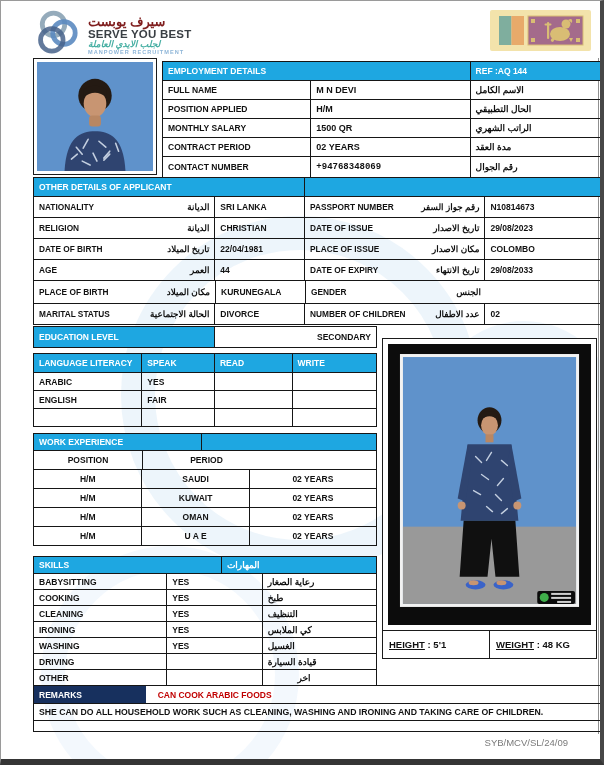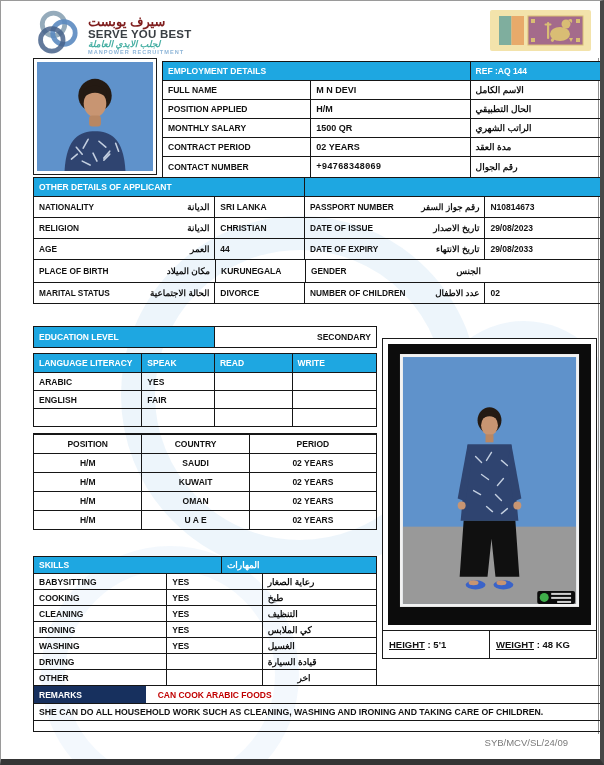--- a/index.html
+++ b/index.html
@@ -182,20 +182,32 @@
         </div>
       <div class="tcell" style="width:90px;">CHRISTIAN</div>
       <div class="tcell split-label" style="width:181px;">
           <span class="en">DATE OF ISSUE</span>
           <span class="arl">تاريخ الاصدار</span>
         </div>
       <div class="tcell" style="width:117px;">29/08/2023</div>
     </div>
     <div class="trow" style="height:21px;">
       <div class="tcell first split-label" style="width:181px;">
+          <span class="en">DATE OF BIRTH</span>
+          <span class="arl">تاريخ الميلاد</span>
+        </div>
+      <div class="tcell" style="width:90px;">22/04/1981</div>
+      <div class="tcell split-label" style="width:181px;">
+          <span class="en">PLACE OF ISSUE</span>
+          <span class="arl">مكان الاصدار</span>
+        </div>
+      <div class="tcell" style="width:117px;">COLOMBO</div>
+    </div>
+    <div class="trow" style="height:21px;">
+      <div class="tcell first split-label" style="width:181px;">
           <span class="en">AGE</span>
           <span class="arl">العمر</span>
         </div>
       <div class="tcell" style="width:90px;">44</div>
       <div class="tcell split-label" style="width:181px;">
           <span class="en">DATE OF EXPIRY</span>
           <span class="arl">تاريخ الانتهاء</span>
         </div>
       <div class="tcell" style="width:117px;">29/08/2033</div>
     </div>
@@ -252,23 +264,26 @@
     </div>
     <div class="trow" style="height:18px;">
       <div class="tcell first" style="width:108px;"></div>
       <div class="tcell" style="width:73px;"></div>
       <div class="tcell" style="width:78px;"></div>
       <div class="tcell" style="width:85px;"></div>
     </div>
   </div>
 
   <div class="tbl" style="left:32px;top:432px;width:344px;">
+    <div class="trow first" style="height:16px;">
+      <div class="tcell first band" style="width:168px;">WORK EXPERIENCE</div>
+      <div class="tcell band" style="width:176px;"></div>
+    </div>
     <div class="trow" style="height:19px;">
       <div class="tcell first ctr" style="width:108px;">POSITION</div>
-      <div class="tcell ctr" style="width:108px;">COUNTRY</div>
       <div class="tcell ctr" style="width:128px;">PERIOD</div>
     </div>
     <div class="trow" style="height:19px;">
       <div class="tcell first ctr" style="width:108px;">H/M</div>
       <div class="tcell ctr" style="width:108px;">SAUDI</div>
       <div class="tcell ctr" style="width:128px;">02 YEARS</div>
     </div>
     <div class="trow" style="height:19px;">
       <div class="tcell first ctr" style="width:108px;">H/M</div>
       <div class="tcell ctr" style="width:108px;">KUWAIT</div>

